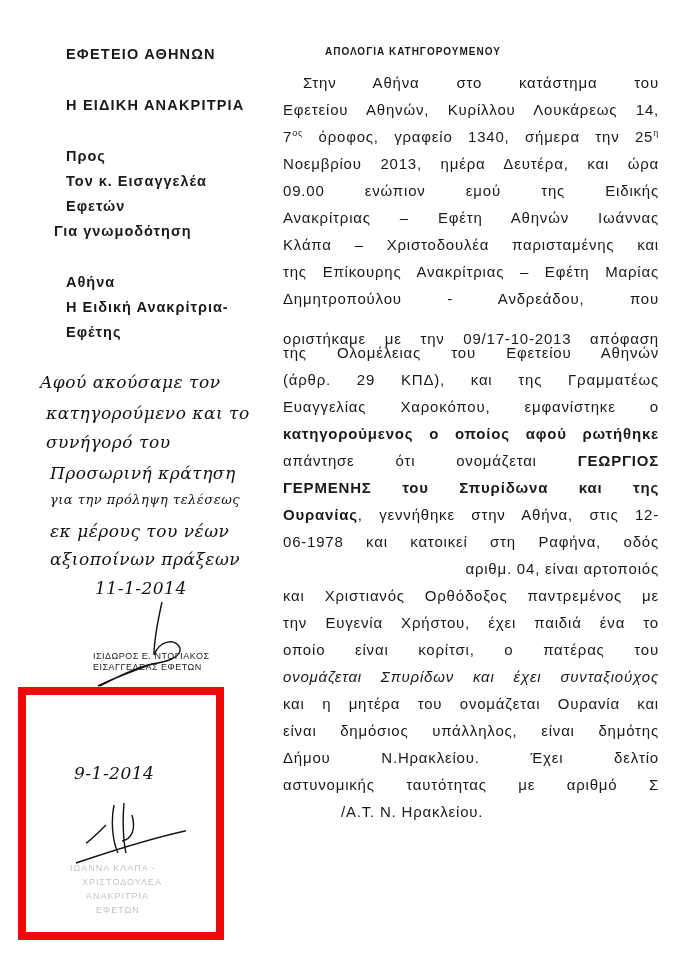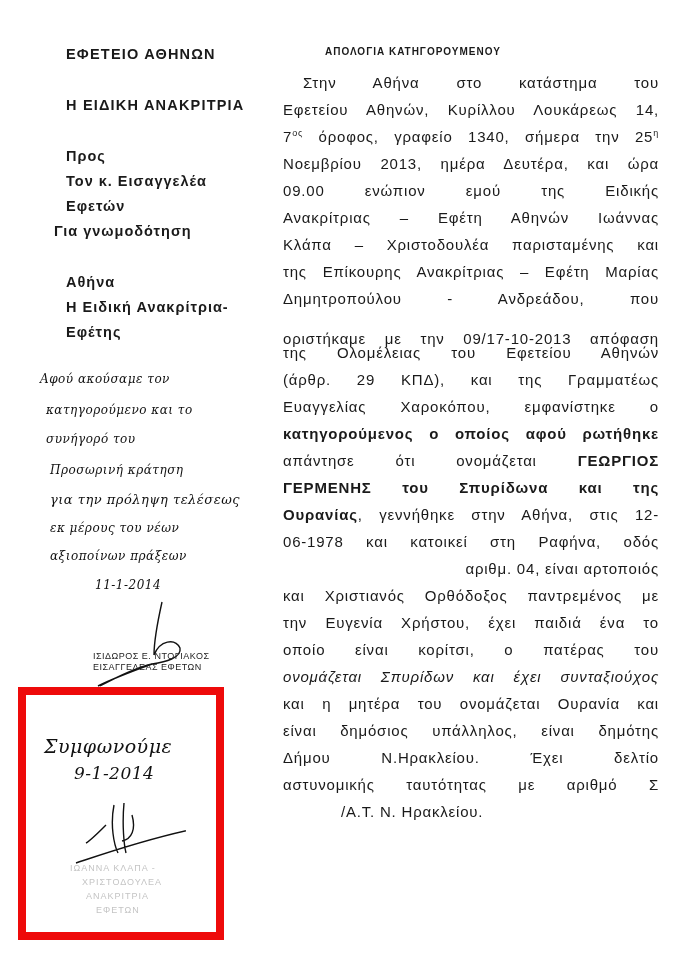--- a/index.html
+++ b/index.html
@@ -14,21 +14,21 @@
   .line {
     position:absolute; left:0; width:376px; font-size:15px; letter-spacing:0.8px;
     text-align:justify; text-align-last:justify; white-space:nowrap; line-height:18px; height:18px;
   }
   .line.first { left:20px; width:356px; }
   .line.last { text-align-last:left; left:58px; width:auto; }
   .line.right { text-align:right; text-align-last:right; }
   .b { font-weight:bold; }
   sup { font-size:9px; vertical-align:super; line-height:0; }
   .hand {
-    position:absolute; font-family:"DejaVu Serif", serif; font-style:italic; font-size:12px; color:#111;
+    position:absolute; font-family:"DejaVu Serif", serif; font-style:italic; font-size:17px; color:#111;
     white-space:nowrap; letter-spacing:0.5px;
   }
   .stamp-top { position:absolute; left:93px; top:651px; font-size:9px; line-height:11px; color:#222; letter-spacing:0.5px; white-space:nowrap; }
   .red-box {
     position:absolute; left:18px; top:687px; width:190px; height:237px; border:8px solid #ee0a0a;
   }
   .faded { position:absolute; font-size:9px; color:#c4c4c4; letter-spacing:1px; white-space:nowrap; }
 </style>
 </head>
 <body>
@@ -90,21 +90,20 @@
 
 <svg style="position:absolute;left:70px;top:600px;" width="150" height="90">
   <path d="M92 2 C 88 20, 84 40, 84 55 M84 55 C 90 40, 105 38, 110 48 C 112 58, 95 62, 82 64 C 65 68, 45 78, 30 86 M82 64 C 60 72, 40 80, 28 86" stroke="#111" stroke-width="1.4" fill="none"></path>
 </svg>
 <div class="stamp-top">
   <div>ΙΣΙΔΩΡΟΣ Ε. ΝΤΟΓΙΑΚΟΣ</div>
   <div>ΕΙΣΑΓΓΕΛΕΑΣ ΕΦΕΤΩΝ</div>
 </div>
 
 <div class="red-box">
-  <div class="hand" style="left:18px;top:40px;font-size:19px;">Συμφωνούμε</div>
   <div class="hand" style="left:48px;top:68px;font-size:17px;">9-1-2014</div>
   <svg style="position:absolute;left:40px;top:100px;" width="120" height="70">
     <path d="M48 10 C 44 30, 48 50, 52 58 M58 8 C 56 30, 58 50, 60 58 M66 20 C 70 34, 66 44, 56 46 M40 30 C 30 40, 24 46, 20 48 M10 68 C 40 58, 80 44, 128 34" stroke="#111" stroke-width="1.4" fill="none"></path>
   </svg>
   <div class="faded" style="left:44px;top:168px;">ΙΩΑΝΝΑ ΚΛΑΠΑ -</div>
   <div class="faded" style="left:56px;top:182px;">ΧΡΙΣΤΟΔΟΥΛΕΑ</div>
   <div class="faded" style="left:60px;top:196px;">ΑΝΑΚΡΙΤΡΙΑ</div>
   <div class="faded" style="left:70px;top:210px;">ΕΦΕΤΩΝ</div>
 </div>
 

